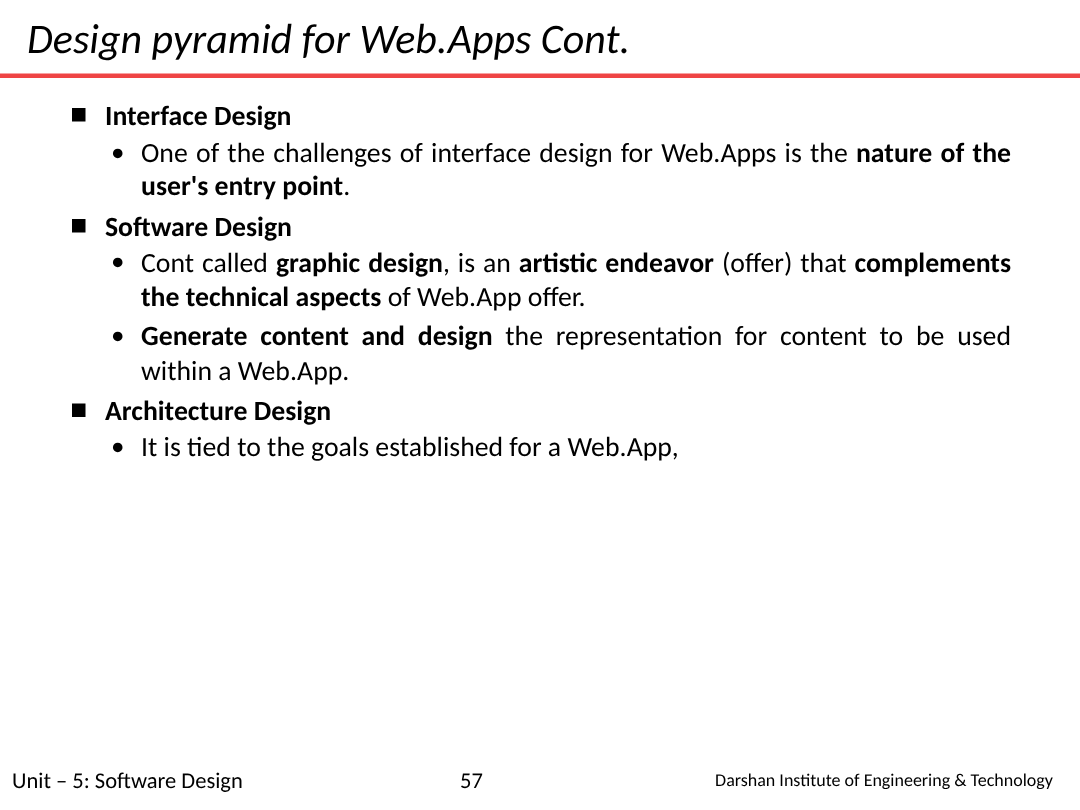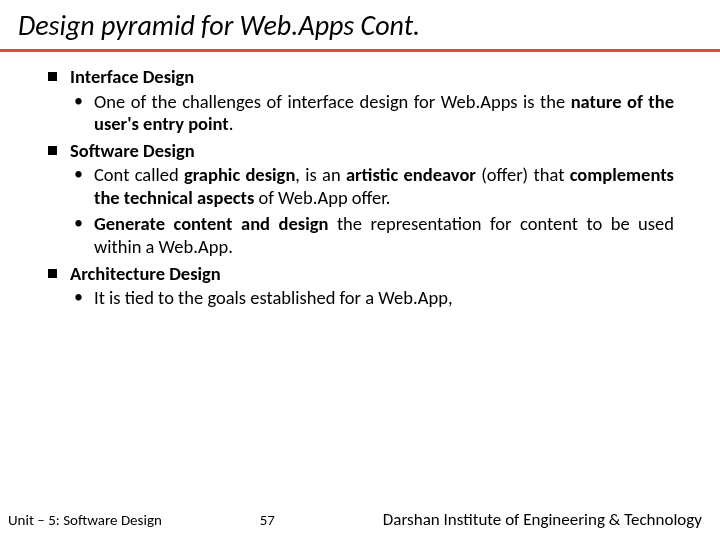--- a/index.html
+++ b/index.html
@@ -53,21 +53,21 @@
     bottom: 10px;
     left: 0; right: 0;
     padding: 0 18px 0 8px;
     font-size: 15px;
     display: flex;
     align-items: center;
   }
   .footer .unit { flex: 0 0 auto; }
   .footer .mid { flex: 1 1 auto; text-align: center; }
   .footer .page { padding: 0 18px; }
-  .footer .inst { flex: 0 0 auto; text-align: right; font-size: 17px; padding-left: 10px; }
+  .footer .inst { flex: 0 0 auto; text-align: right; font-size: 12px; padding-left: 10px; }
 </style>
 </head>
 <body>
 
 <div class="slide">
 
   <div class="title">Design pyramid for Web.Apps Cont.</div>
 
   <div class="body">
 

